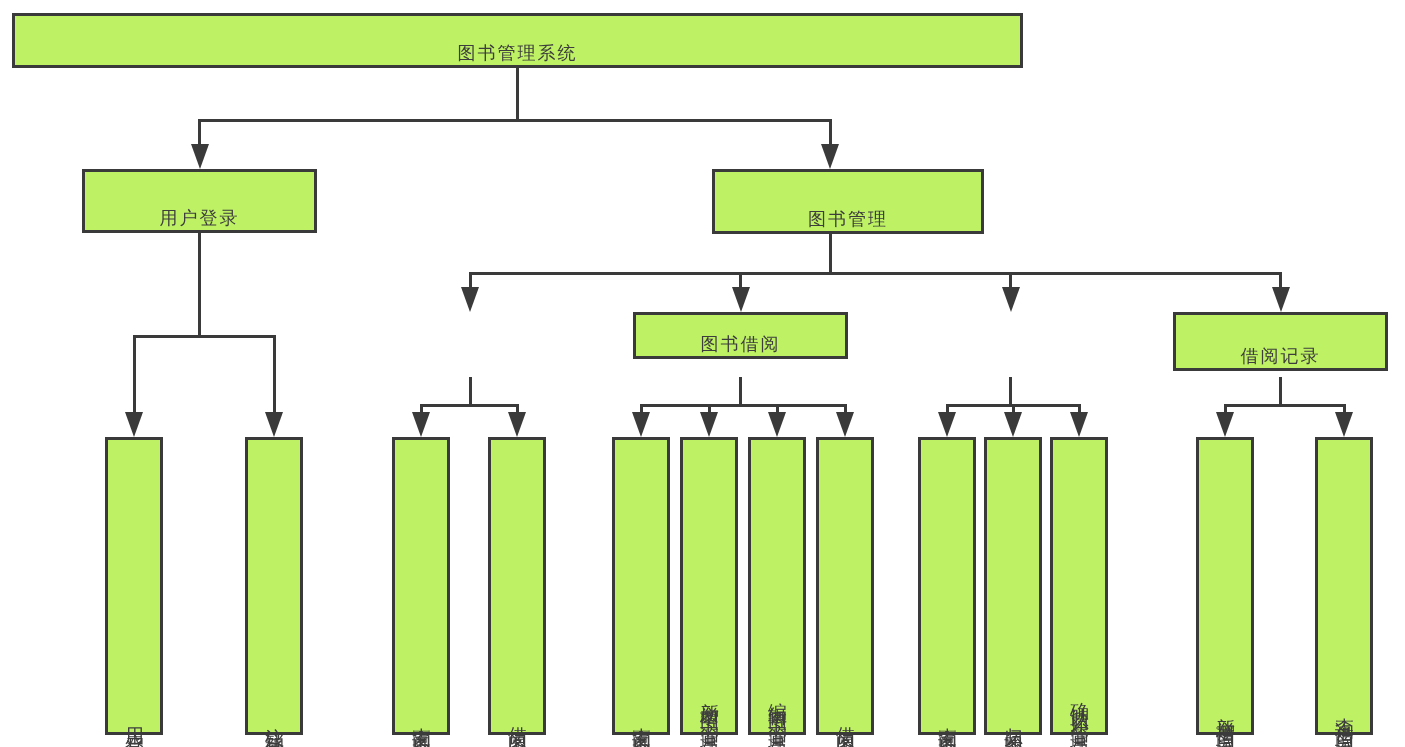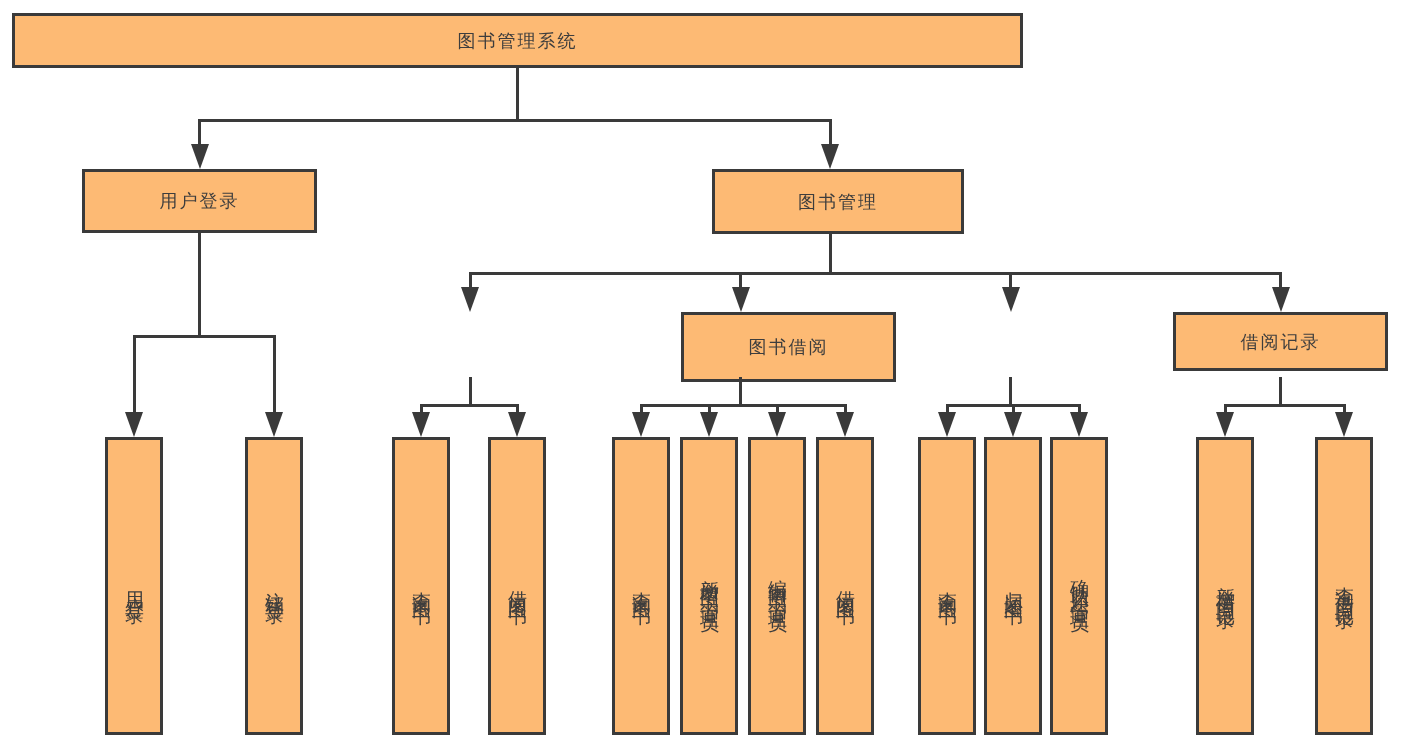--- a/index.html
+++ b/index.html
@@ -12,24 +12,24 @@
   body{font-family:"Liberation Sans","DejaVu Sans",sans-serif;}
   .canvas{
     position:relative;
     width:1405px;height:747px;
     background:var(--bg);
     overflow:hidden;
   }
   .box{
     position:absolute;
     box-sizing:border-box;
-    background:#fdba74;
+    background:#bef264;
     border:3px solid var(--line);
     display:flex;
-    align-items:center;
+    align-items:flex-end;
     justify-content:center;
     color:var(--text);
   }
   .box .label{
     font-size:18px;
     letter-spacing:2px;
     white-space:nowrap;
   }
   .box.v .label{
     writing-mode:vertical-rl;
@@ -80,42 +80,42 @@
     <div class="box v" style="left: 105px; top: 437px; width: 58px; height: 298px;">
       <span class="label">用户登录</span>
     </div>
     <div class="vline" style="left: 272.5px; top: 334.5px; height: 80.5px;"></div>
     <div class="arrow" style="left: 265px; top: 412px;"></div>
     <div class="box v" style="left: 245px; top: 437px; width: 58px; height: 298px;">
       <span class="label">注销登录</span>
     </div>
     <div class="vline" style="left: 828.5px; top: 118.5px; height: 28.5px;"></div>
     <div class="arrow" style="left: 821px; top: 144px;"></div>
-    <div class="box" style="left: 712px; top: 169px; width: 252px; height: 65px; font-family: Liberation Serif, serif;">
+    <div class="box" style="left: 712px; top: 169px; width: 272px; height: 65px; font-family: Liberation Serif, serif;">
       <span class="label">图书管理</span>
     </div>
     <div class="vline" style="left: 828.5px; top: 234px; height: 40.5px;"></div>
     <div class="hline" style="left: 468.5px; top: 271.5px; width: 813.5px;"></div>
     <div class="vline" style="left: 468.5px; top: 271.5px; height: 18.5px;"></div>
     <div class="arrow" style="left: 461px; top: 287px;"></div>
     <div class="vline" style="left: 468.5px; top: 377px; height: 29.5px;"></div>
     <div class="hline" style="left: 419.5px; top: 403.5px; width: 99px;"></div>
     <div class="vline" style="left: 419.5px; top: 403.5px; height: 11.5px;"></div>
     <div class="arrow" style="left: 412px; top: 412px;"></div>
     <div class="box v" style="left: 392px; top: 437px; width: 58px; height: 298px;">
       <span class="label">查询图书</span>
     </div>
     <div class="vline" style="left: 515.5px; top: 403.5px; height: 11.5px;"></div>
     <div class="arrow" style="left: 508px; top: 412px;"></div>
     <div class="box v" style="left: 488px; top: 437px; width: 58px; height: 298px;">
       <span class="label">借阅图书</span>
     </div>
     <div class="vline" style="left: 739px; top: 271.5px; height: 18.5px;"></div>
     <div class="arrow" style="left: 731.5px; top: 287px;"></div>
-    <div class="box" style="left: 633px; top: 312px; width: 215px; height: 70px; margin-left: 48px;">
+    <div class="box" style="left: 633px; top: 312px; width: 215px; height: 47px;">
       <span class="label">图书借阅</span>
     </div>
     <div class="vline" style="left: 739px; top: 377px; height: 29.5px;"></div>
     <div class="hline" style="left: 639.5px; top: 403.5px; width: 207px;"></div>
     <div class="vline" style="left: 639.5px; top: 403.5px; height: 11.5px;"></div>
     <div class="arrow" style="left: 632px; top: 412px;"></div>
     <div class="box v" style="left: 612px; top: 437px; width: 58px; height: 298px;">
       <span class="label">查询图书</span>
     </div>
     <div class="vline" style="left: 707.5px; top: 403.5px; height: 11.5px;"></div>

